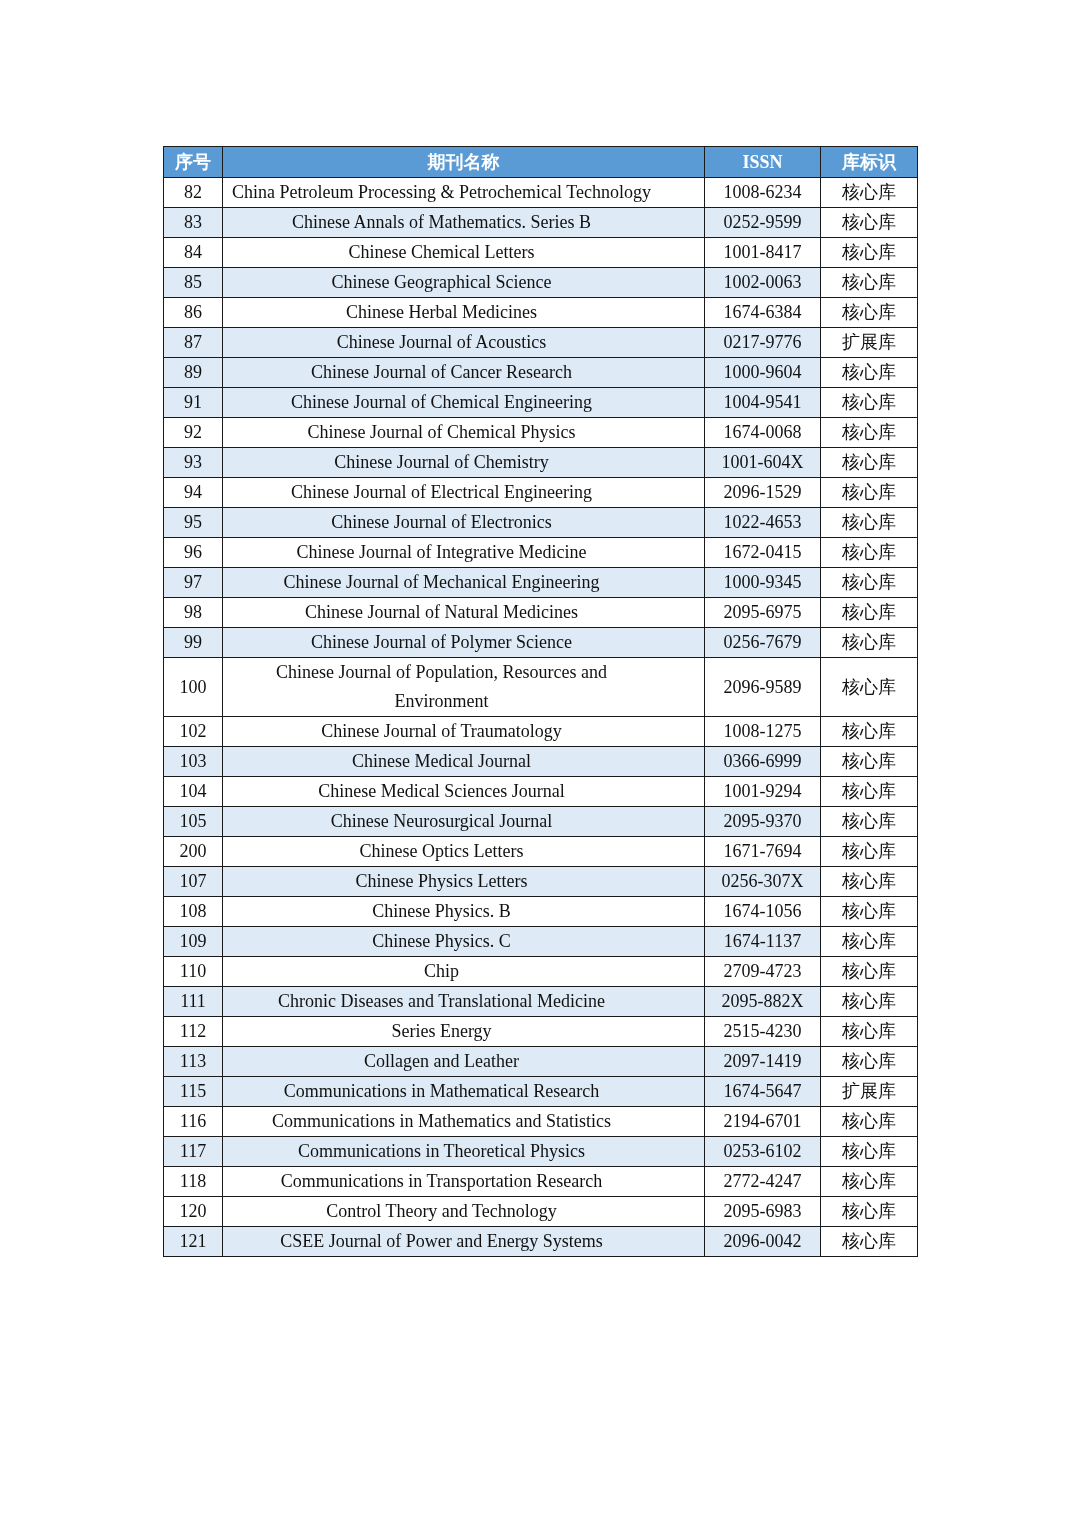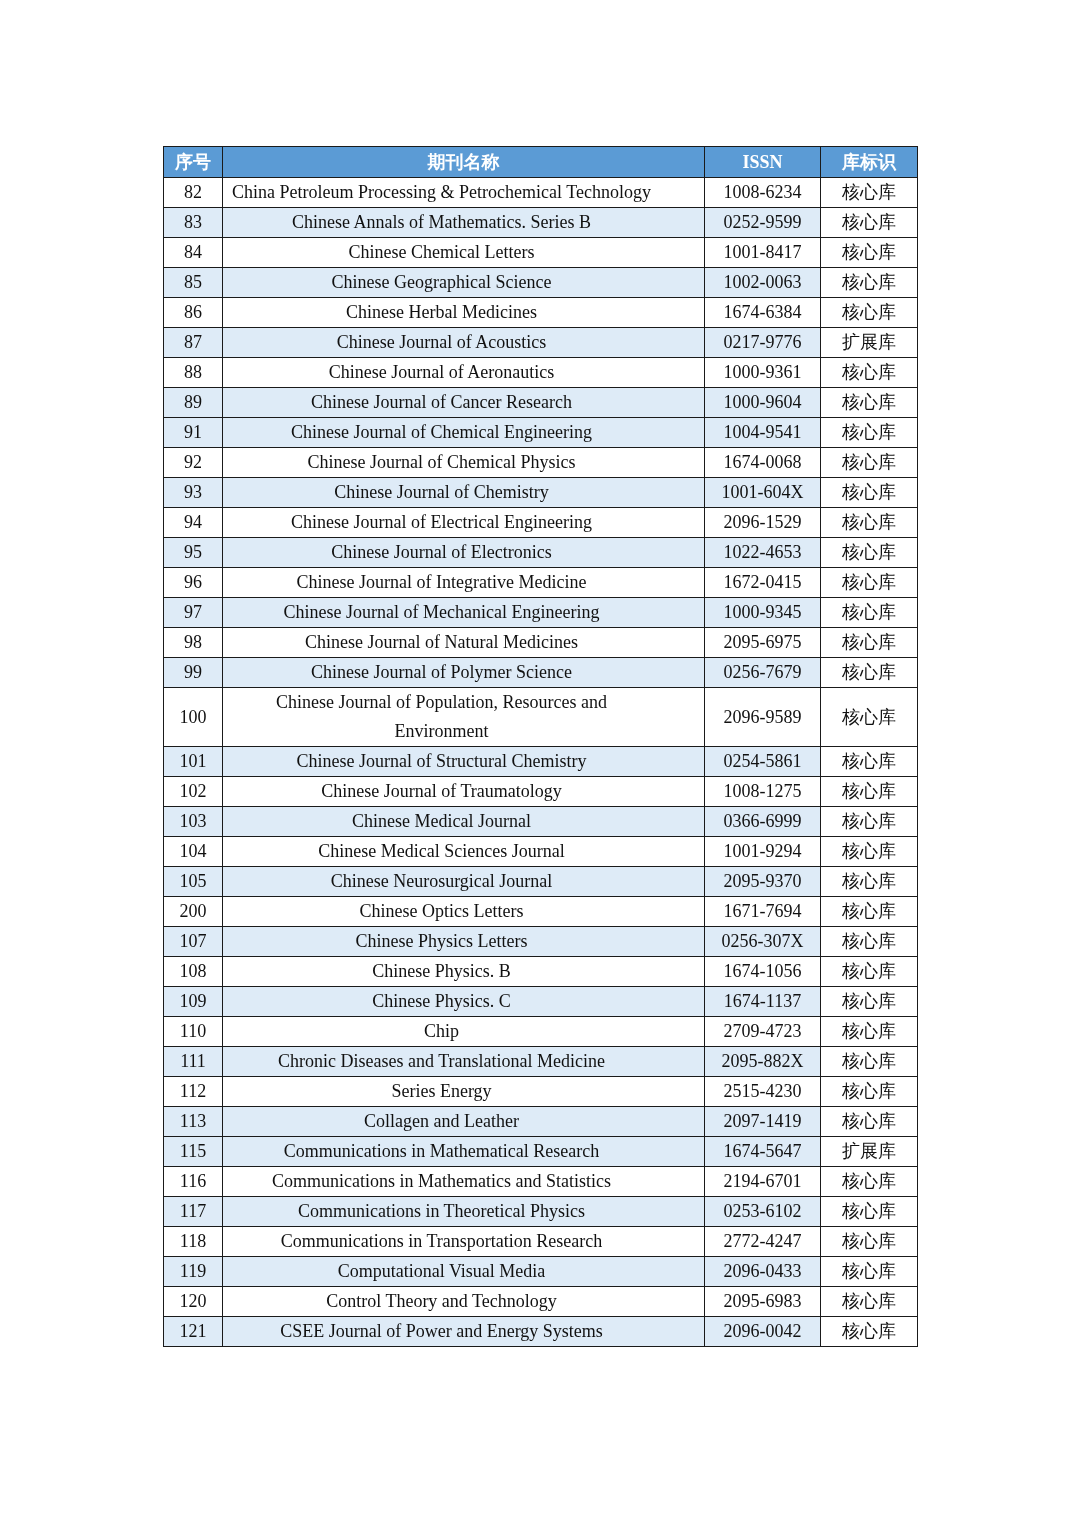--- a/index.html
+++ b/index.html
@@ -100,26 +100,20 @@
         <td class="td-name">Chinese Herbal Medicines</td>
         <td class="td-issn">1674-6384</td>
         <td class="td-tag">核心库</td>
       </tr>
       <tr class="stripe">
         <td class="td-index">87</td>
         <td class="td-name">Chinese Journal of Acoustics</td>
         <td class="td-issn">0217-9776</td>
         <td class="td-tag">扩展库</td>
       </tr>
-      <tr>
-        <td class="td-index">88</td>
-        <td class="td-name">Chinese Journal of Aeronautics</td>
-        <td class="td-issn">1000-9361</td>
-        <td class="td-tag">核心库</td>
-      </tr>
       <tr class="stripe">
         <td class="td-index">89</td>
         <td class="td-name">Chinese Journal of Cancer Research</td>
         <td class="td-issn">1000-9604</td>
         <td class="td-tag">核心库</td>
       </tr>
       <tr class="stripe">
         <td class="td-index">91</td>
         <td class="td-name">Chinese Journal of Chemical Engineering</td>
         <td class="td-issn">1004-9541</td>
@@ -170,26 +164,20 @@
       <tr class="stripe">
         <td class="td-index">99</td>
         <td class="td-name">Chinese Journal of Polymer Science</td>
         <td class="td-issn">0256-7679</td>
         <td class="td-tag">核心库</td>
       </tr>
       <tr>
         <td class="td-index">100</td>
         <td class="td-name">Chinese Journal of Population, Resources and Environment</td>
         <td class="td-issn">2096-9589</td>
-        <td class="td-tag">核心库</td>
-      </tr>
-      <tr class="stripe">
-        <td class="td-index">101</td>
-        <td class="td-name">Chinese Journal of Structural Chemistry</td>
-        <td class="td-issn">0254-5861</td>
         <td class="td-tag">核心库</td>
       </tr>
       <tr>
         <td class="td-index">102</td>
         <td class="td-name">Chinese Journal of Traumatology</td>
         <td class="td-issn">1008-1275</td>
         <td class="td-tag">核心库</td>
       </tr>
       <tr class="stripe">
         <td class="td-index">103</td>
@@ -274,26 +262,20 @@
         <td class="td-name">Communications in Theoretical Physics</td>
         <td class="td-issn">0253-6102</td>
         <td class="td-tag">核心库</td>
       </tr>
       <tr>
         <td class="td-index">118</td>
         <td class="td-name">Communications in Transportation Research</td>
         <td class="td-issn">2772-4247</td>
         <td class="td-tag">核心库</td>
       </tr>
-      <tr class="stripe">
-        <td class="td-index">119</td>
-        <td class="td-name">Computational Visual Media</td>
-        <td class="td-issn">2096-0433</td>
-        <td class="td-tag">核心库</td>
-      </tr>
       <tr>
         <td class="td-index">120</td>
         <td class="td-name">Control Theory and Technology</td>
         <td class="td-issn">2095-6983</td>
         <td class="td-tag">核心库</td>
       </tr>
       <tr class="stripe">
         <td class="td-index">121</td>
         <td class="td-name">CSEE Journal of Power and Energy Systems</td>
         <td class="td-issn">2096-0042</td>

